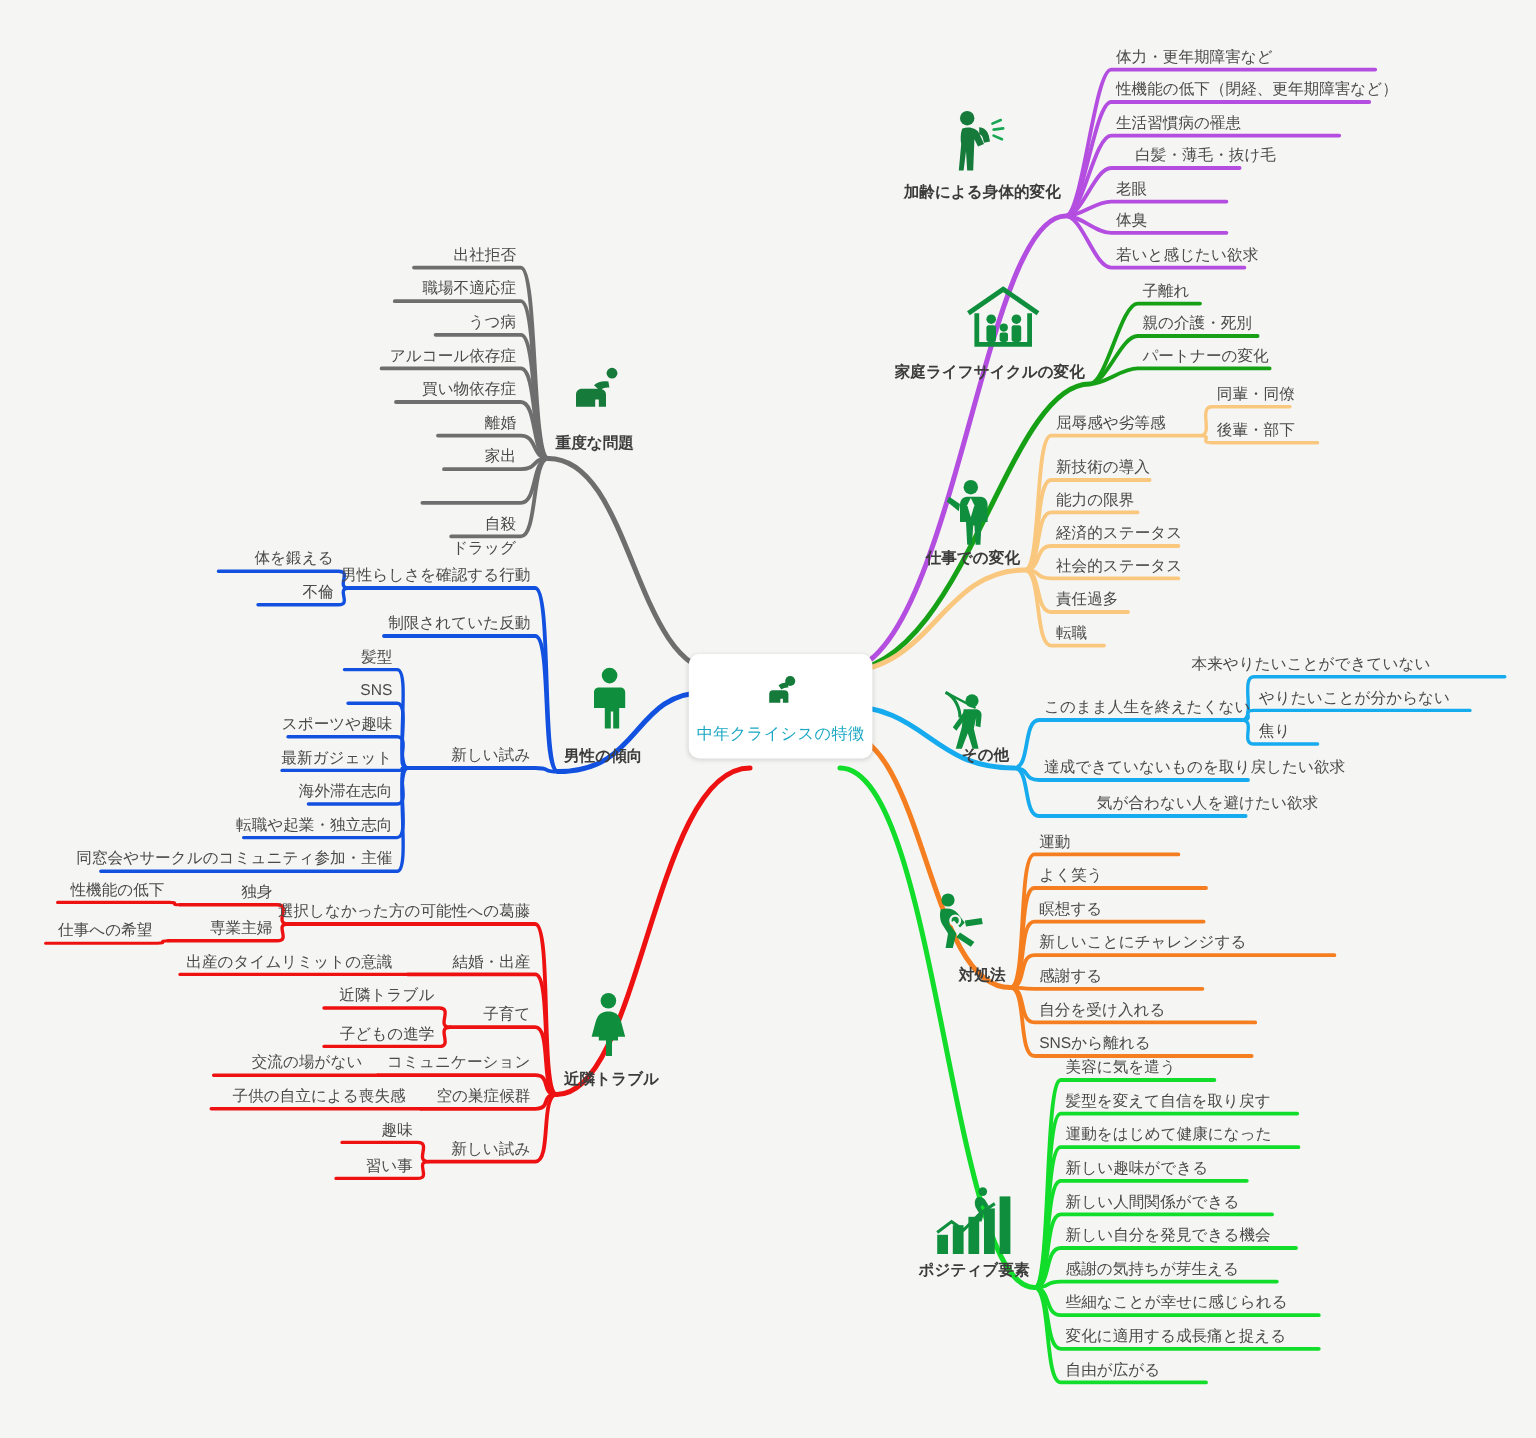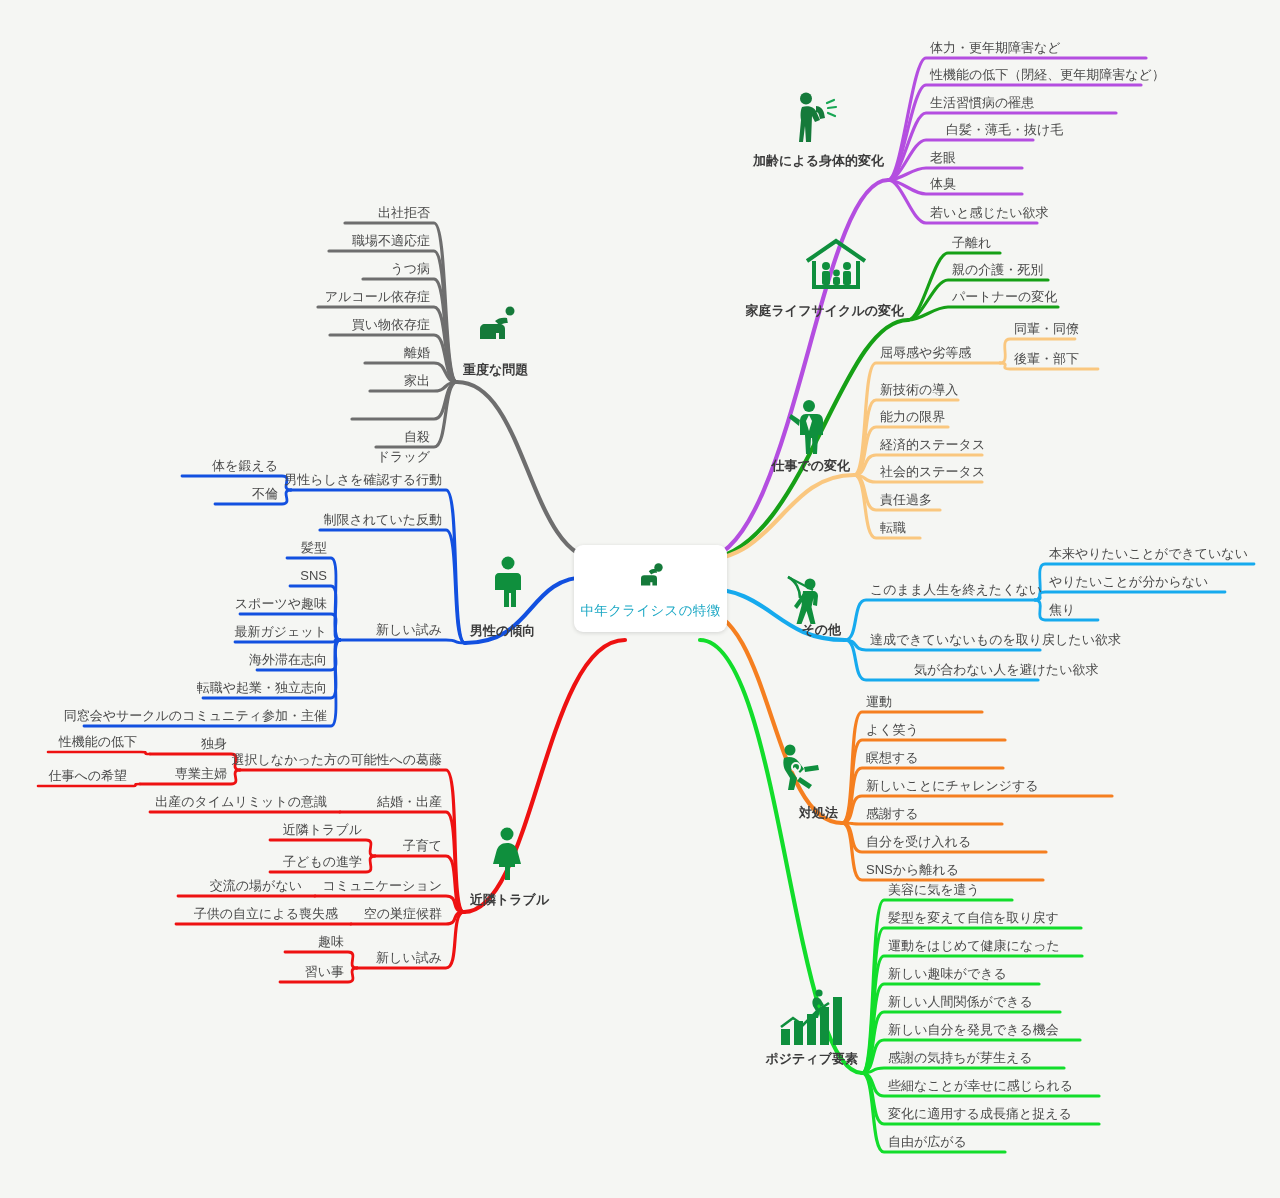--- a/index.html
+++ b/index.html
@@ -278,21 +278,21 @@
     <div class="lbl r" style="left: 1014px; top: 328px;">同輩・同僚</div>
     <div class="lbl r" style="left: 1014px; top: 358px;">後輩・部下</div>
     <div class="lbl r" style="left: 880px; top: 389px;">新技術の導入</div>
     <div class="lbl r" style="left: 880px; top: 416px;">能力の限界</div>
     <div class="lbl r" style="left: 880px; top: 444px;">経済的ステータス</div>
     <div class="lbl r" style="left: 880px; top: 471px;">社会的ステータス</div>
     <div class="lbl r" style="left: 880px; top: 499px;">責任過多</div>
     <div class="lbl r" style="left: 880px; top: 527px;">転職</div>
     <div class="lbl l branch-title" style="left: 841px; top: 629px;">その他</div>
     <div class="lbl r" style="left: 870px; top: 589px;">このまま人生を終えたくない</div>
-    <div class="lbl r" style="left: 1049px; top: 553px;">本来やりたいことができていない</div>
+    <div class="lbl r" style="left: 993px; top: 553px;">本来やりたいことができていない</div>
     <div class="lbl r" style="left: 1049px; top: 581px;">やりたいことが分からない</div>
     <div class="lbl r" style="left: 1049px; top: 609px;">焦り</div>
     <div class="lbl r" style="left: 870px; top: 639px;">達成できていないものを取り戻したい欲求</div>
     <div class="lbl r" style="left: 870px; top: 669px; margin-left: 44px;">気が合わない人を避けたい欲求</div>
     <div class="lbl l branch-title" style="left: 838px; top: 812px;">対処法</div>
     <div class="lbl r" style="left: 866px; top: 701px;">運動</div>
     <div class="lbl r" style="left: 866px; top: 729px;">よく笑う</div>
     <div class="lbl r" style="left: 866px; top: 757px;">瞑想する</div>
     <div class="lbl r" style="left: 866px; top: 785px;">新しいことにチャレンジする</div>
     <div class="lbl r" style="left: 866px; top: 813px;">感謝する</div>

